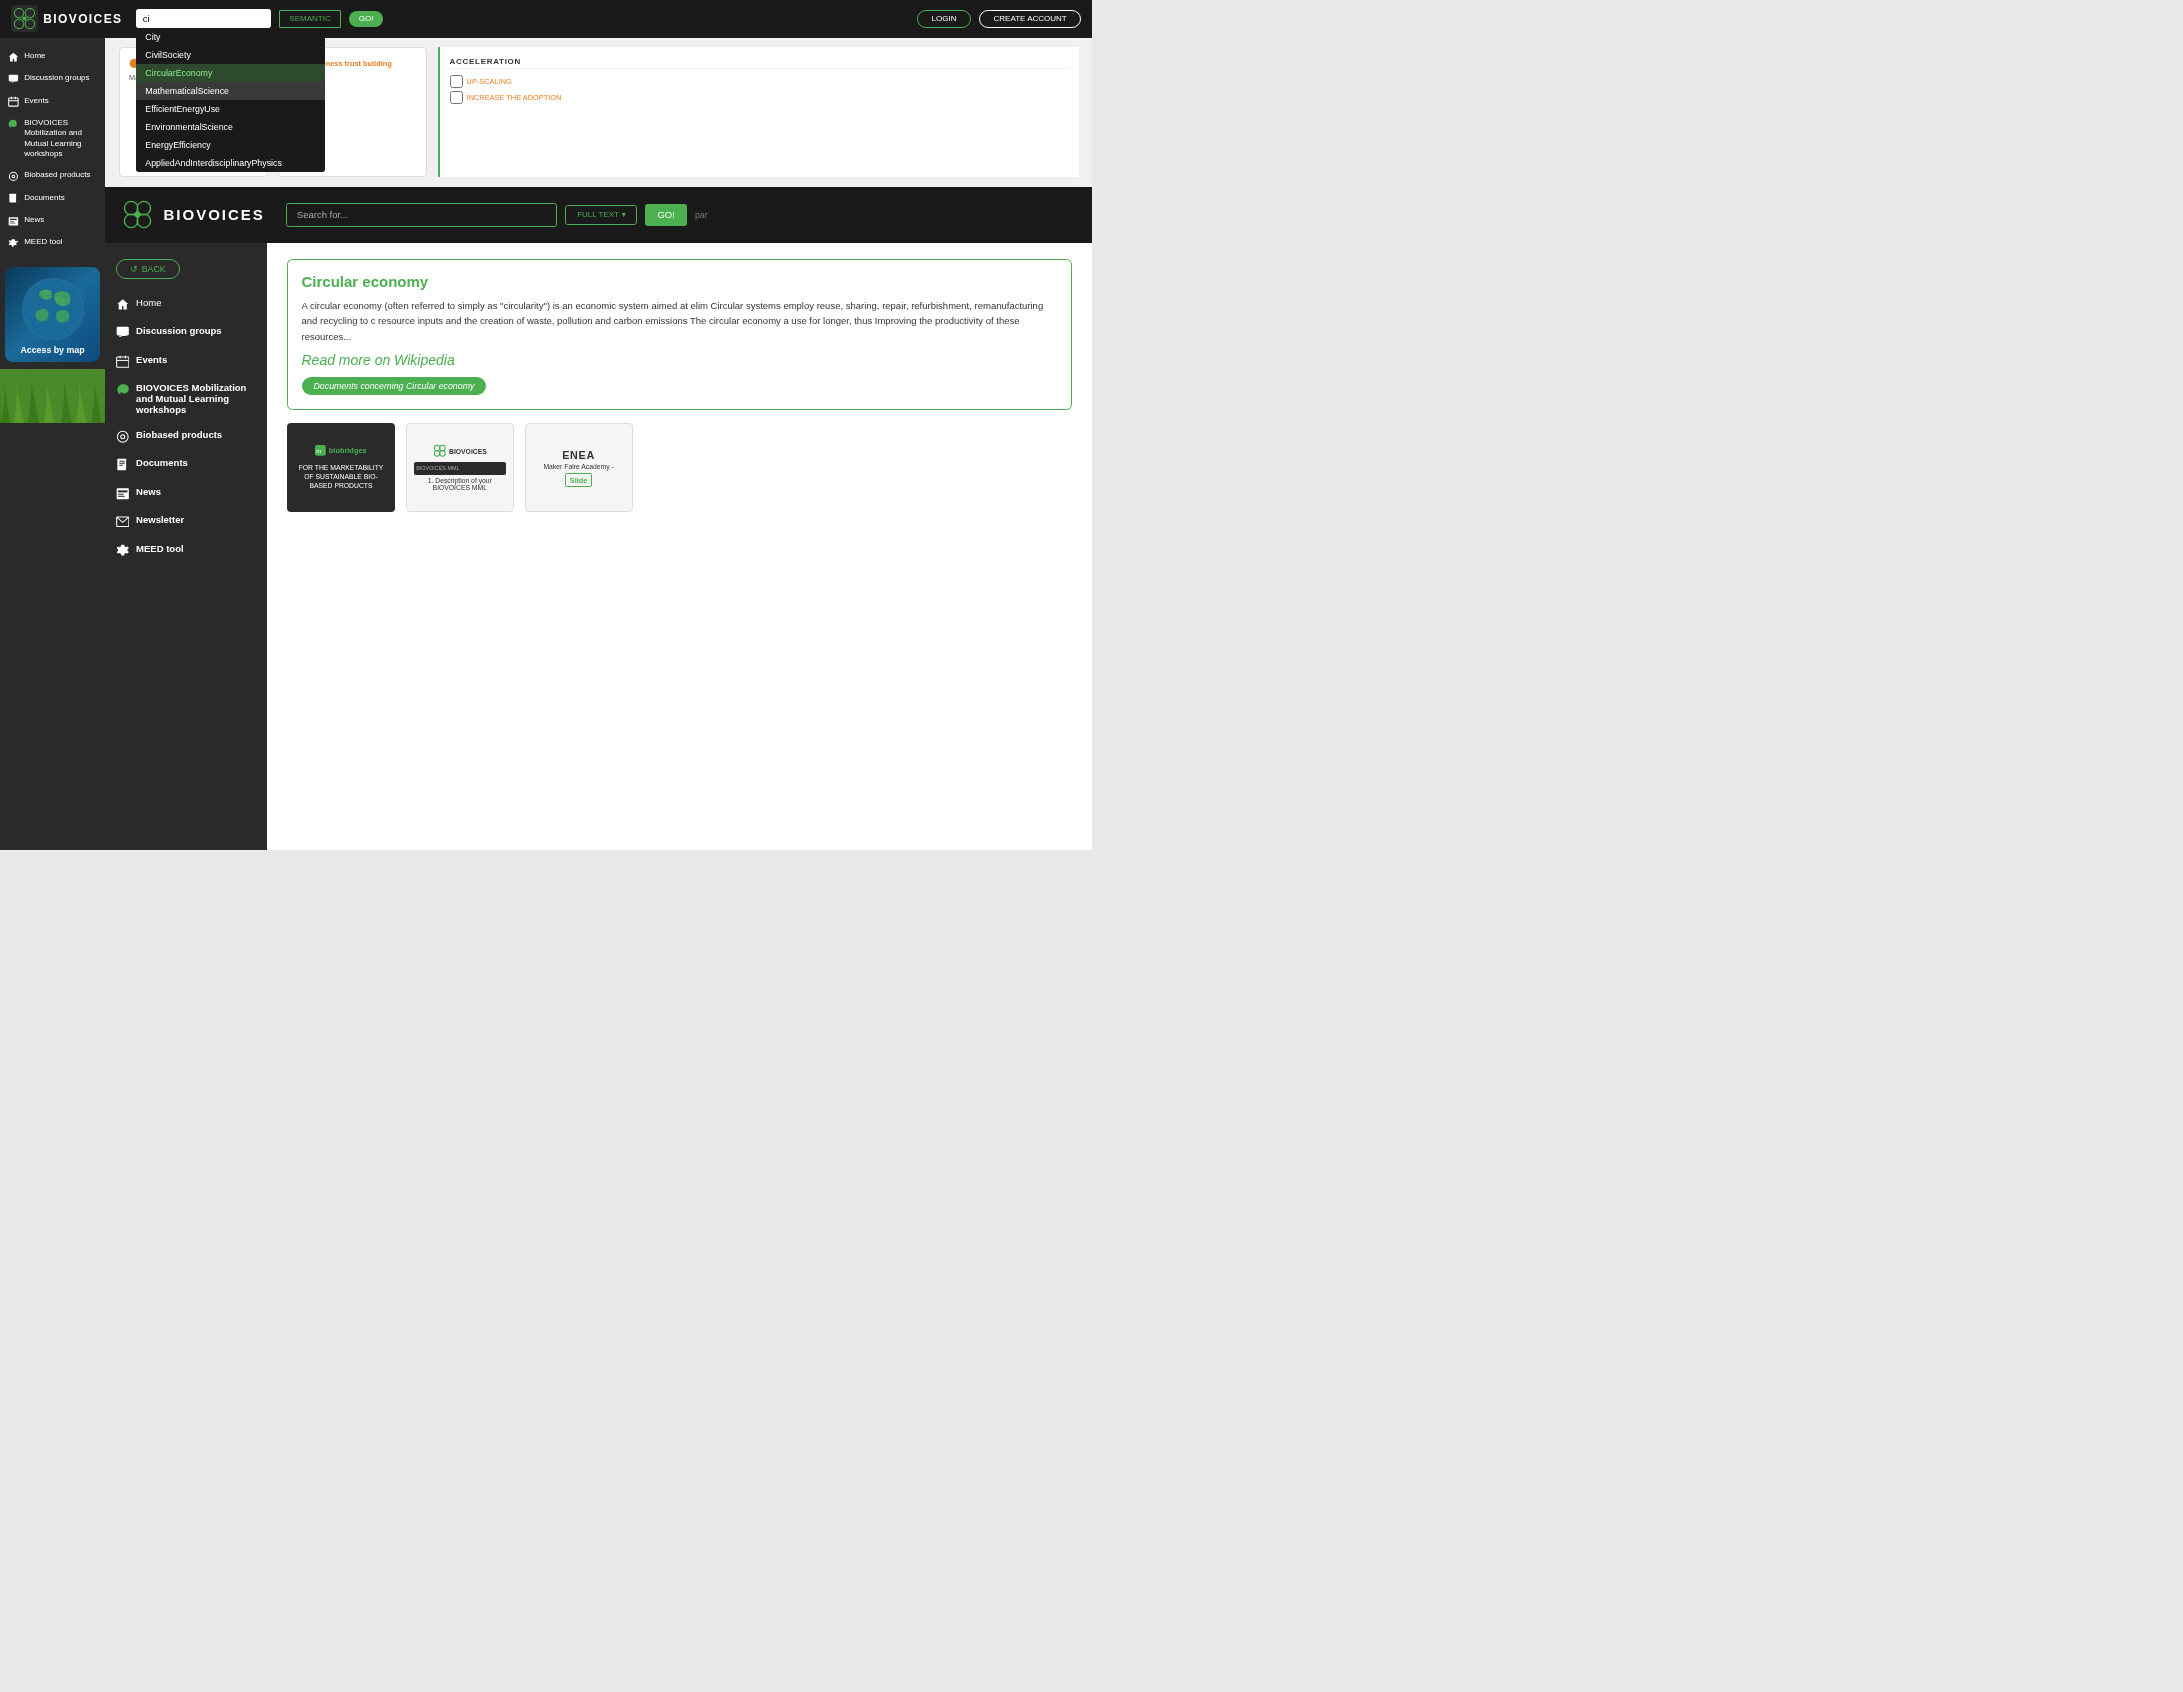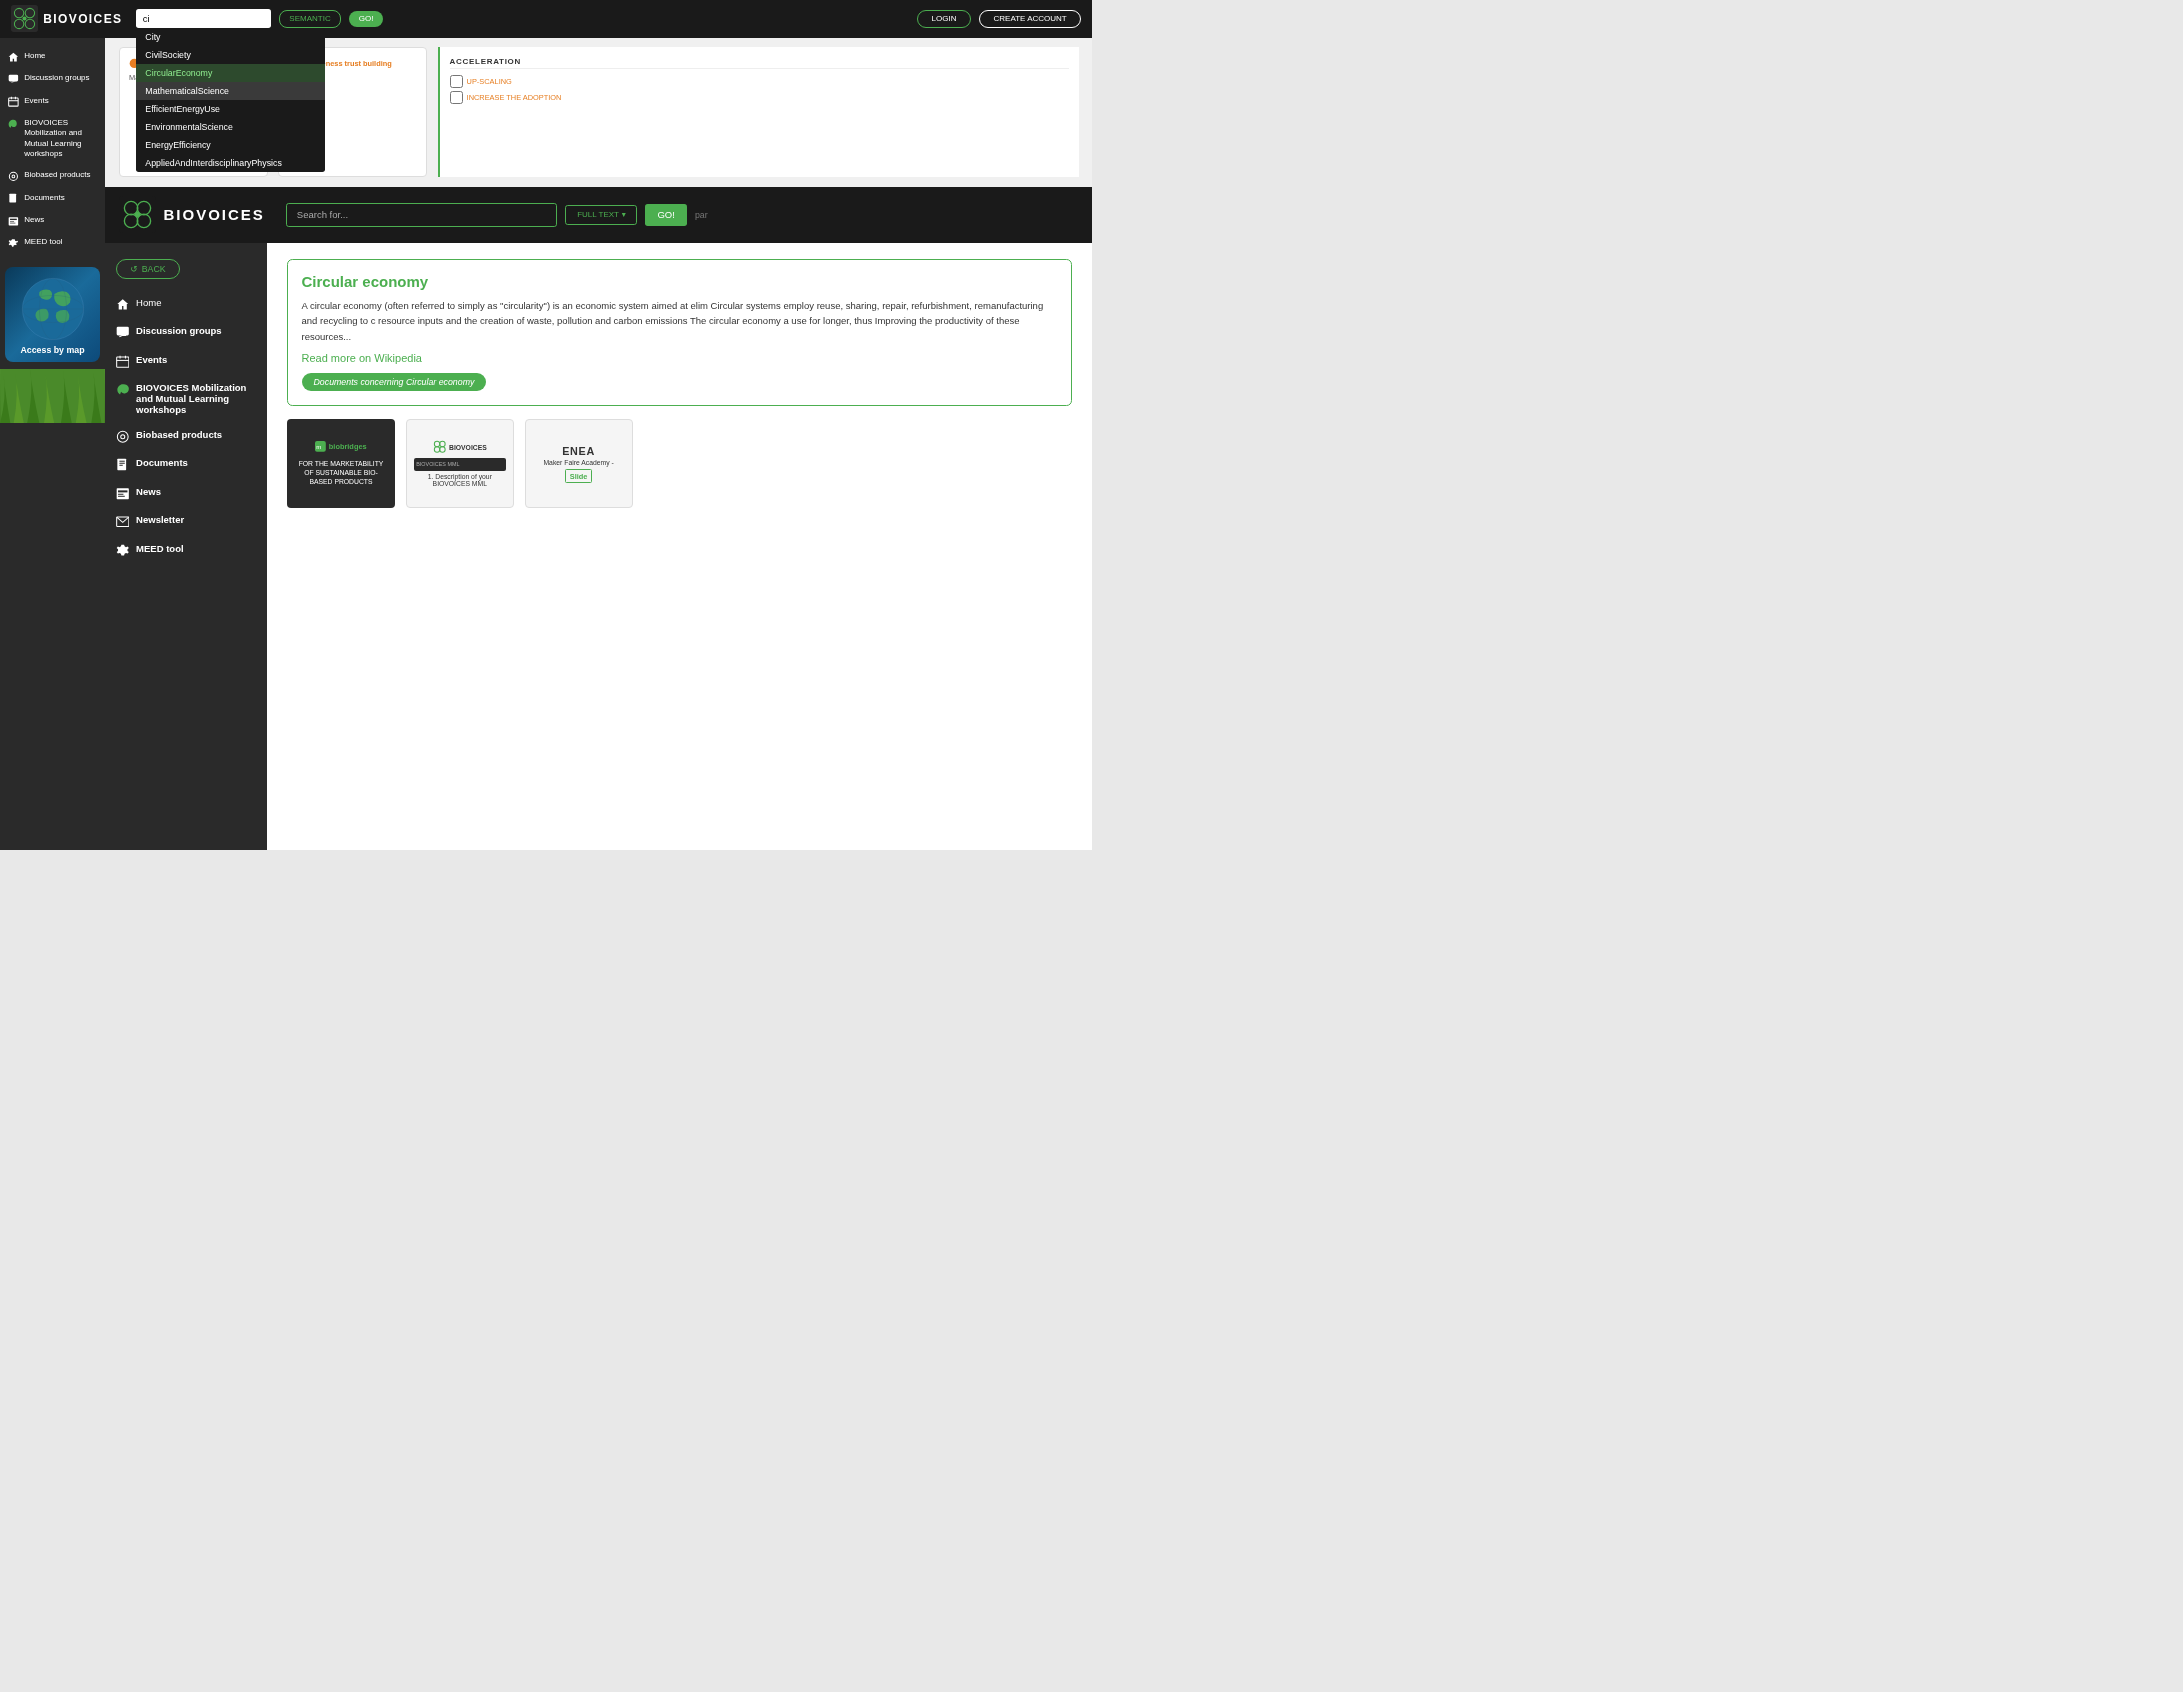--- a/index.html
+++ b/index.html
@@ -40,21 +40,21 @@
       border-radius: 2.7px;
       padding: 4px 6.8px;
       width: 135px;
       font-size: 9.5px;
       outline: none;
     }
     .btn-semantic {
       background: transparent;
       border: 1.4px solid #4caf50;
       color: #4caf50;
-      border-radius: 8px;
+      border-radius: 1px;
       padding: 3.4px 9.5px;
       font-size: 8px;
       cursor: pointer;
     }
     .btn-go-top {
       background: #4caf50;
       border: none;
       color: white;
       border-radius: 13.5px;
       padding: 3.4px 9.5px;
@@ -295,22 +295,23 @@
       margin-bottom: 8px;
     }
     .circular-economy-desc {
       color: #333;
       font-size: 9.5px;
       line-height: 1.6;
       margin-bottom: 8px;
     }
     .read-more-link {
       color: #4caf50;
-      font-size: 11px;
+      font-size: 14px;
       text-decoration: none;
+      font-style: italic;
       margin-bottom: 9.5px;
       display: block;
     }
     .documents-badge {
       display: inline-block;
       background: #4caf50;
       color: white;
       border-radius: 13.5px;
       padding: 4px 12px;
       font-size: 8.8px;

